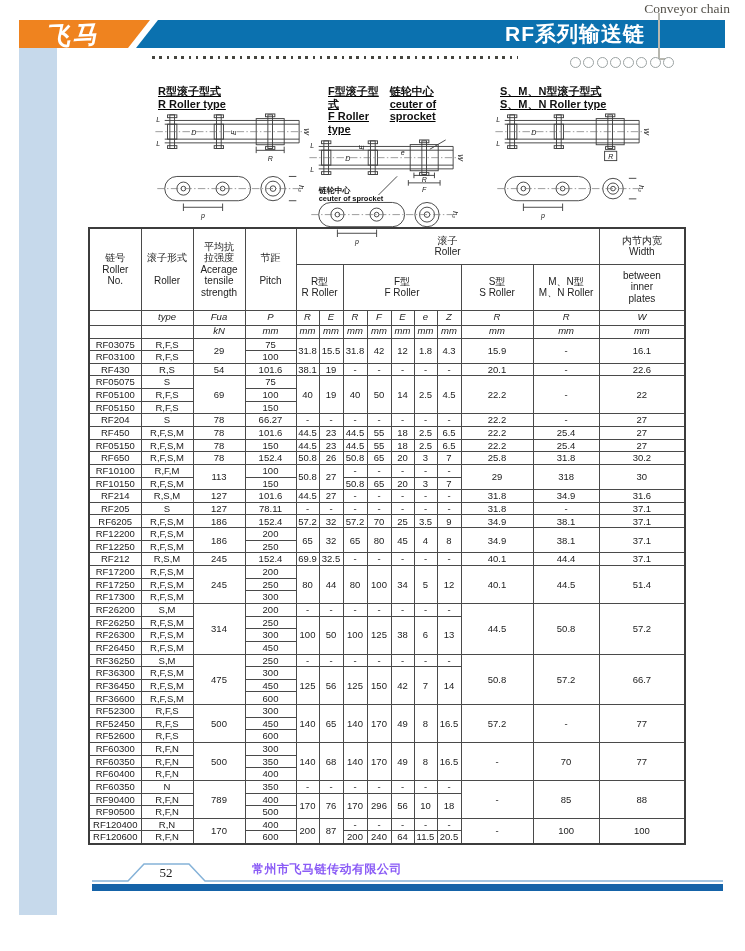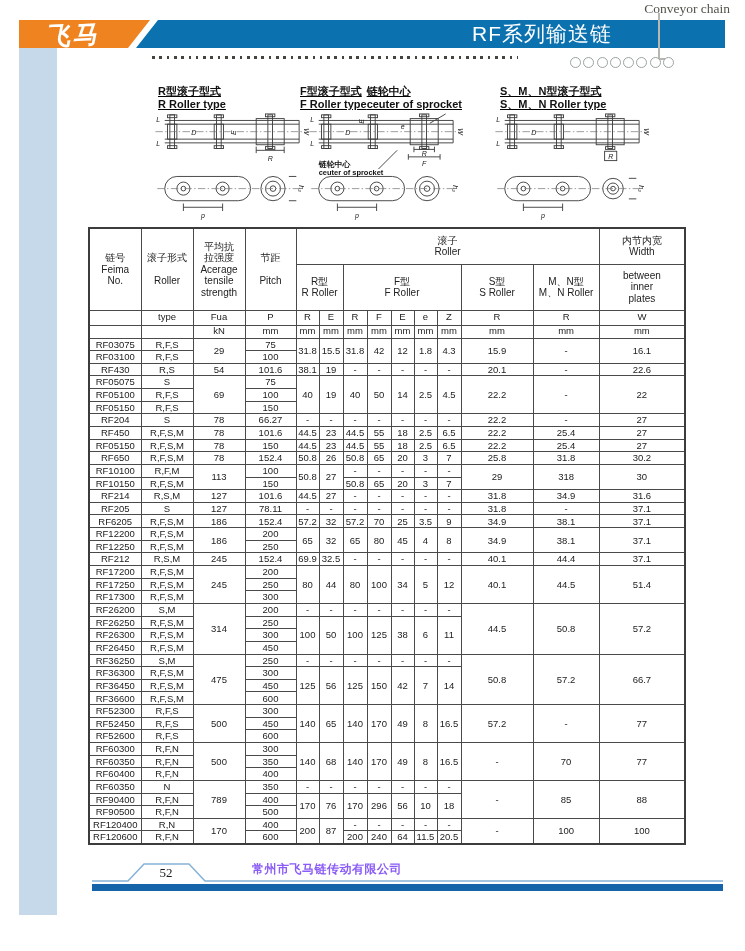--- a/index.html
+++ b/index.html
@@ -9,46 +9,46 @@
   .conveyor{position:absolute;top:1px;right:15px;font:13.5px "Liberation Serif",serif;color:#55524b;}
   .leftbar{position:absolute;left:19px;top:47px;width:38px;height:868px;background:#c6d9eb;}
   .orange-band{position:absolute;left:19px;top:20px;width:131px;height:28px;background:#ef831f;
         clip-path:polygon(0 0,100% 0,calc(100% - 22px) 100%,0 100%);
         display:flex;align-items:center;justify-content:center;}
   .logo{font:bold italic 25px "DejaVu Serif",serif;color:#fff;transform:rotate(-3deg);
         padding-right:26px;letter-spacing:2px;}
   .blue-band{position:absolute;left:136px;top:20px;width:589px;height:28px;background:#0b71af;
         clip-path:polygon(22px 0,100% 0,100% 100%,0 100%);
         display:flex;align-items:center;justify-content:flex-end;}
-  .banner-title{color:#fff;font-size:21px;font-weight:400;letter-spacing:1px;padding-right:113px;}
+  .banner-title{color:#fff;font-size:21px;font-weight:700;letter-spacing:1px;padding-right:80px;}
   .gray-tick{position:absolute;left:658px;top:13px;width:9px;height:45px;
         border-left:2.5px solid #b7b7af;border-bottom:2.5px solid #b7b7af;}
   .dots{position:absolute;left:152px;top:56px;width:366px;height:3.2px;
         background:repeating-linear-gradient(to right,#45453f 0 2.6px,transparent 2.6px 7.3px);}
   .circles{position:absolute;left:570px;top:57px;display:flex;gap:2.3px;}
   .circle{width:11px;height:11px;border:1.6px solid #9ca3a3;border-radius:50%;background:#fff;box-sizing:border-box;}
   
   .diag{position:absolute;top:85px;text-decoration:underline;}
   .dtitle{font:bold 11px "Liberation Sans",sans-serif;color:#111;line-height:1.15;white-space:pre-line;}
-  .dtitle-row{display:flex;gap:0;}
+  .dtitle-row{display:flex;gap:0;margin-left:28px;}
   .diag svg{display:block;margin-top:3px;}
   .draw line,.draw rect,.draw circle{stroke:#3f3f3f;fill:none;stroke-width:1;}
   .draw .cl{stroke:#6a6a6a;stroke-width:.7;stroke-dasharray:8 2.5 1.5 2.5;}
   .dlbl{fill:#161616;font:italic 7.5px "Liberation Sans",sans-serif;text-anchor:middle;stroke:none;}
   .dzh{fill:#111;font:bold 8.5px "Liberation Sans",sans-serif;stroke:none;}
   .den{fill:#111;font:600 8px "Liberation Sans",sans-serif;stroke:none;}
   
   .spec{position:absolute;left:88px;top:227px;width:596px;border-collapse:collapse;table-layout:fixed;
         font-family:"Liberation Sans",sans-serif;color:#222;border:2px solid #3c3c3c;}
   .spec td{border:1px solid #4a4a4a;text-align:center;vertical-align:middle;padding:0;
         line-height:1.15;font-size:9.5px;white-space:pre-line;overflow:hidden;}
   .spec thead td{font-size:10px;}
   .spec tr.hr1{height:36px;} .spec tr.hr2{height:46px;}
   .spec tr.hr3{height:15px;} .spec tr.hr4{height:13px;padding-left:48px;}
-  .spec tr.hr3 td,.spec tr.hr4 td{font-size:9.5px;}
+  .spec tr.hr3 td,.spec tr.hr4 td{font-size:9.5px;font-style:italic;}
   .spec tbody tr{height:12.65px;}
   .spec tbody td{line-height:1;}
   
   .footer-svg{position:absolute;left:0;top:855px;}
   .company-zh{position:absolute;left:252px;top:861px;font:bold 12px "Liberation Sans",sans-serif;
         color:#8b5cf6;letter-spacing:.5px;}
   .company-en{position:absolute;left:418px;top:862px;font:12px "Liberation Serif",serif;color:#1b5fa5;}
 </style>
 </head>
 <body>
@@ -249,21 +249,21 @@
       <col style="width:23px">
         <col style="width:23px">
         <col style="width:24px">
       <col style="width:72px">
         <col style="width:66px">
         <col style="width:86px">
     </colgroup>
     <thead>
         <tr class="hr1">
           <td rowspan="2">链号
-Feima
+Roller
 No.</td>
           <td rowspan="2">滚子形式
 
 Roller</td>
           <td rowspan="2">平均抗
 拉强度
 Acerage
 tensile
 strength</td>
           <td rowspan="2">节距
@@ -604,21 +604,21 @@
         <tr>
           <td>RF26250</td>
           <td>R,F,S,M</td>
           <td>250</td>
           <td rowspan="3">100</td>
           <td rowspan="3">50</td>
           <td rowspan="3">100</td>
           <td rowspan="3">125</td>
           <td rowspan="3">38</td>
           <td rowspan="3">6</td>
-          <td rowspan="3">11</td>
+          <td rowspan="3">13</td>
         </tr>
         <tr>
           <td>RF26300</td>
           <td>R,F,S,M</td>
           <td>300</td>
         </tr>
         <tr>
           <td>RF26450</td>
           <td>R,F,S,M</td>
           <td>450</td>

